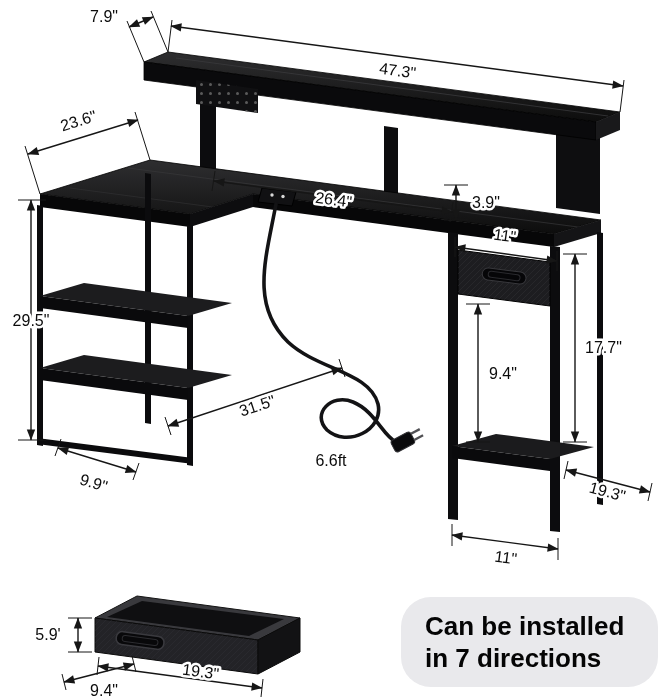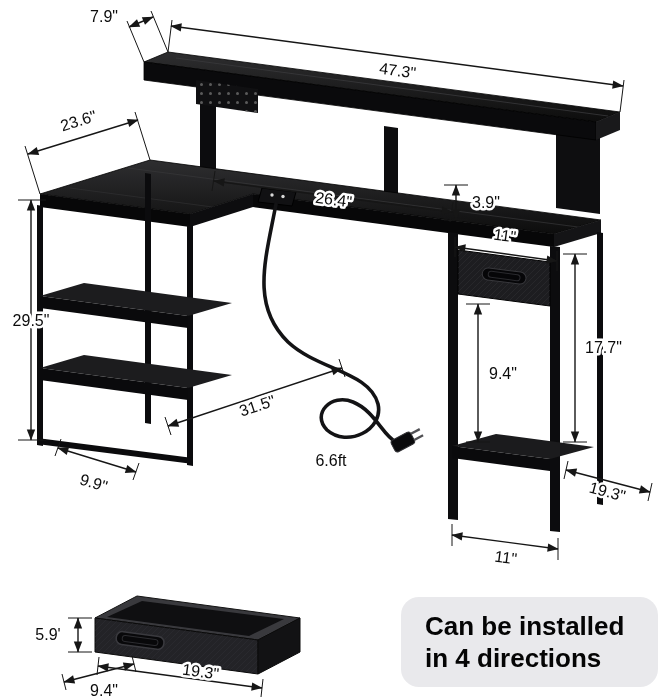--- a/index.html
+++ b/index.html
@@ -6,21 +6,21 @@
   .stage{position:relative;width:663px;height:700px;background:#ffffff;overflow:hidden;
          font-family:"Liberation Sans",sans-serif;}
   .stage svg{position:absolute;left:0;top:0;}
   .dl{stroke:#161616;stroke-width:1.4;fill:none;}
   .wl{stroke:#161616;stroke-width:1;fill:none;}
   text.dim{font-family:"Liberation Sans",sans-serif;font-size:16px;fill:#0c0c0c;
            stroke:#ffffff;stroke-width:5px;paint-order:stroke;stroke-linejoin:round;
            text-anchor:middle;}
   text.dim.start{text-anchor:start;}
   .callout{position:absolute;left:401px;top:597px;width:257px;height:90px;background:#e9e9ec;
-           border-radius:18px;display:flex;flex-direction:column;justify-content:center;
+           border-radius:30px;display:flex;flex-direction:column;justify-content:center;
            padding-left:24px;box-sizing:border-box;font-weight:bold;font-size:26px;
            line-height:1.25;color:#050505;}
 </style>
 </head>
 <body>
 
 <div class="stage">
 <svg width="663" height="700" viewBox="0 0 663 700">
   <defs>
     <marker id="arr" viewBox="0 0 10 8" refX="9" refY="4" markerWidth="9" markerHeight="7" orient="auto-start-reverse">
@@ -208,15 +208,15 @@
       <line class="wl" x1="66" y1="690" x2="62" y2="674"></line>
       <line class="wl" x1="136" y1="672" x2="132" y2="656"></line>
       <line class="dl" x1="64" y1="682" x2="134" y2="664" marker-start="url(#arr)" marker-end="url(#arr)"></line>
       <text class="dim" x="104" y="696">9.4"</text>
     </g>
   </g>
 </svg>
 
 <div class="callout">
   <span>Can be installed</span>
-  <span>in 4 directions</span>
+  <span>in 7 directions</span>
 </div>
 </div>
 
 </body></html>

